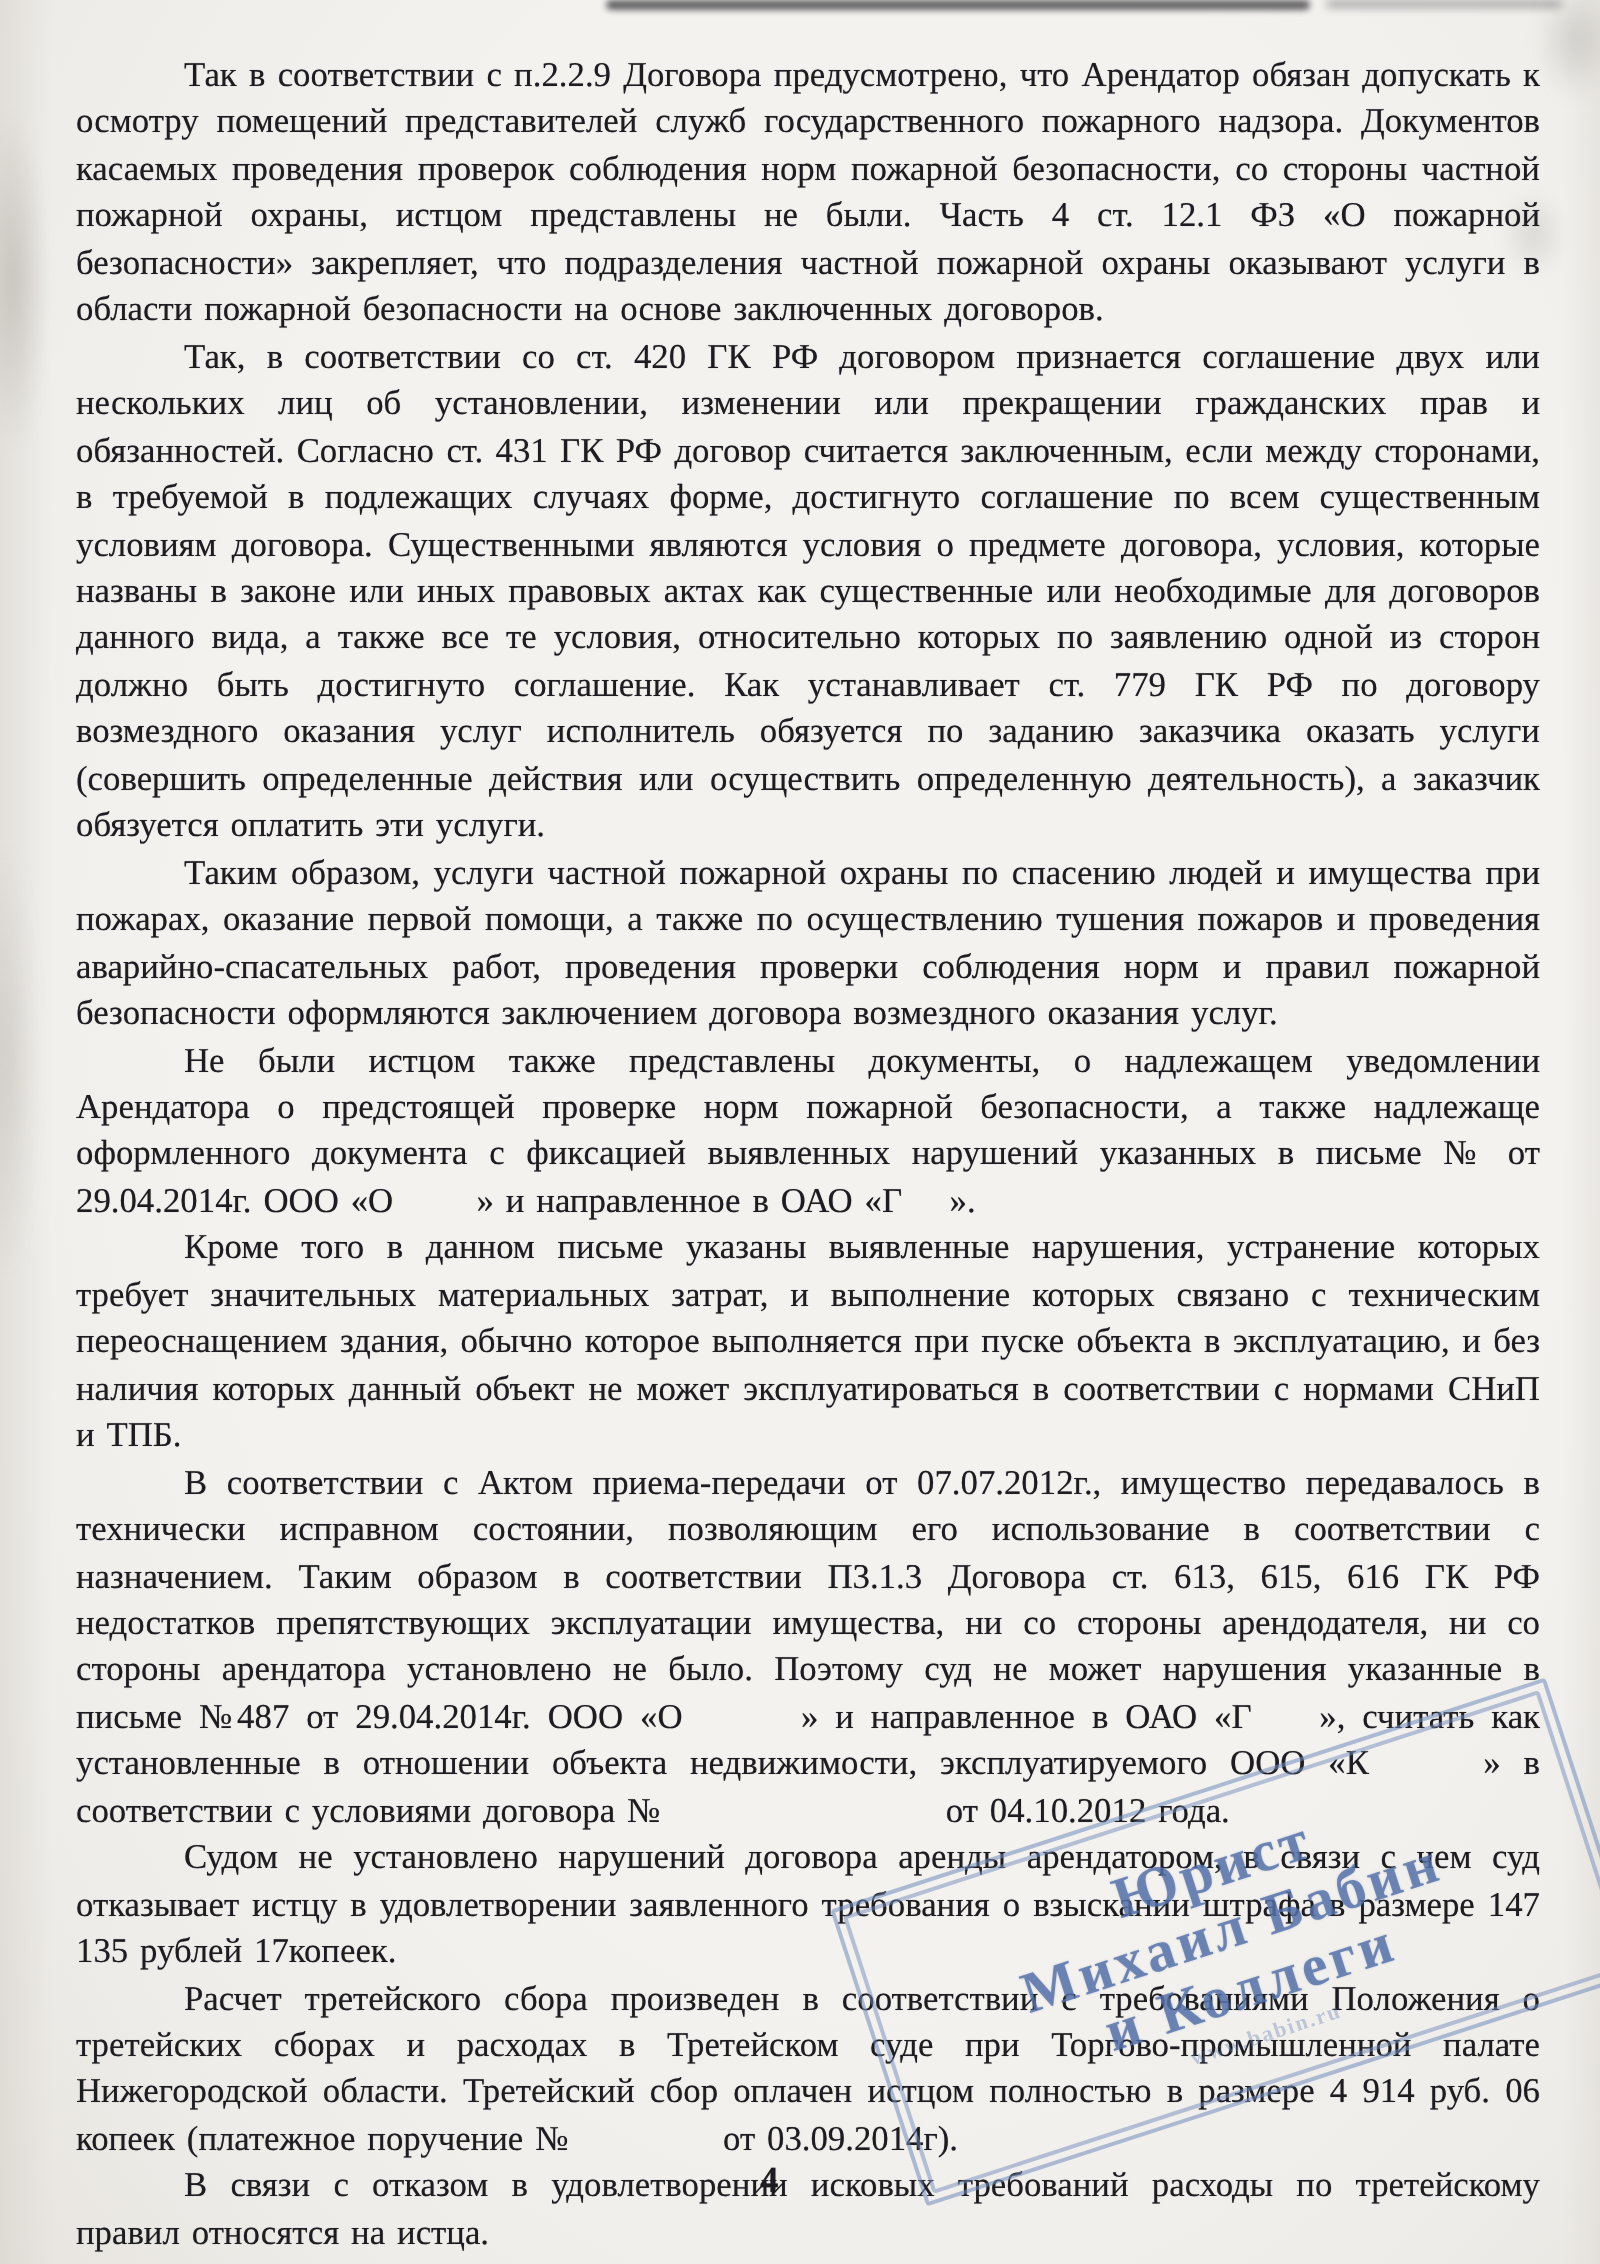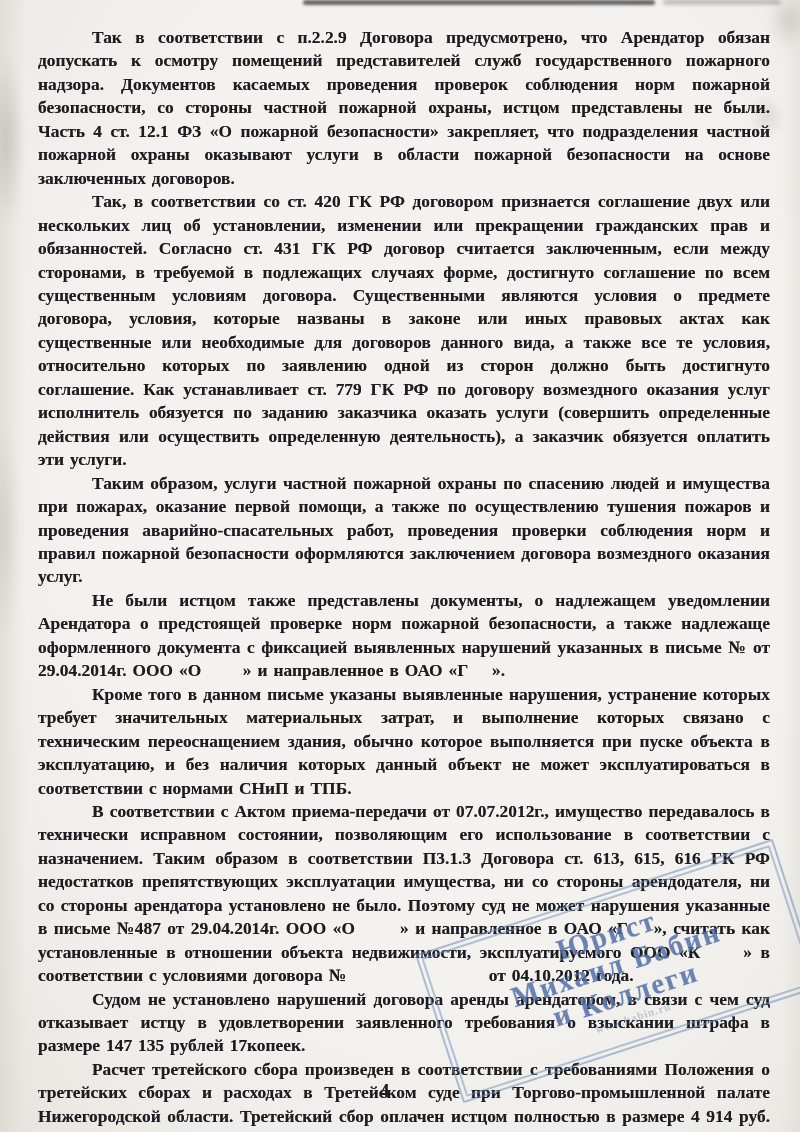--- a/index.html
+++ b/index.html
@@ -34,21 +34,21 @@
   .blotch-4 { left:750px; top:95px; width:34px; height:44px;
     background:radial-gradient(closest-side, rgba(140,136,130,.22), rgba(140,136,130,0)); filter:blur(3px); }
 
   .text-block {
     position:absolute; left:38px; top:26px; width:732px;
     font-size:17.4px; line-height:23.45px;
     color:#1d1d21; text-align:justify;
     word-spacing:1.6px;
     text-shadow:0 0 .4px rgba(20,20,25,.55);
   }
-  .text-block p { margin:0; text-indent:54px;font-weight:bold; }
+  .text-block p { margin:0; text-indent:54px; }
 
   .page-number {
     position:absolute; left:380px; top:1081px;
     font-size:18.5px; color:#1d1d21; font-weight:bold;
     text-shadow:0 0 .4px rgba(20,20,25,.5);
   }
 
   
   .stamp {
     position:absolute; left:430px; top:893px; width:372px; height:152px;

